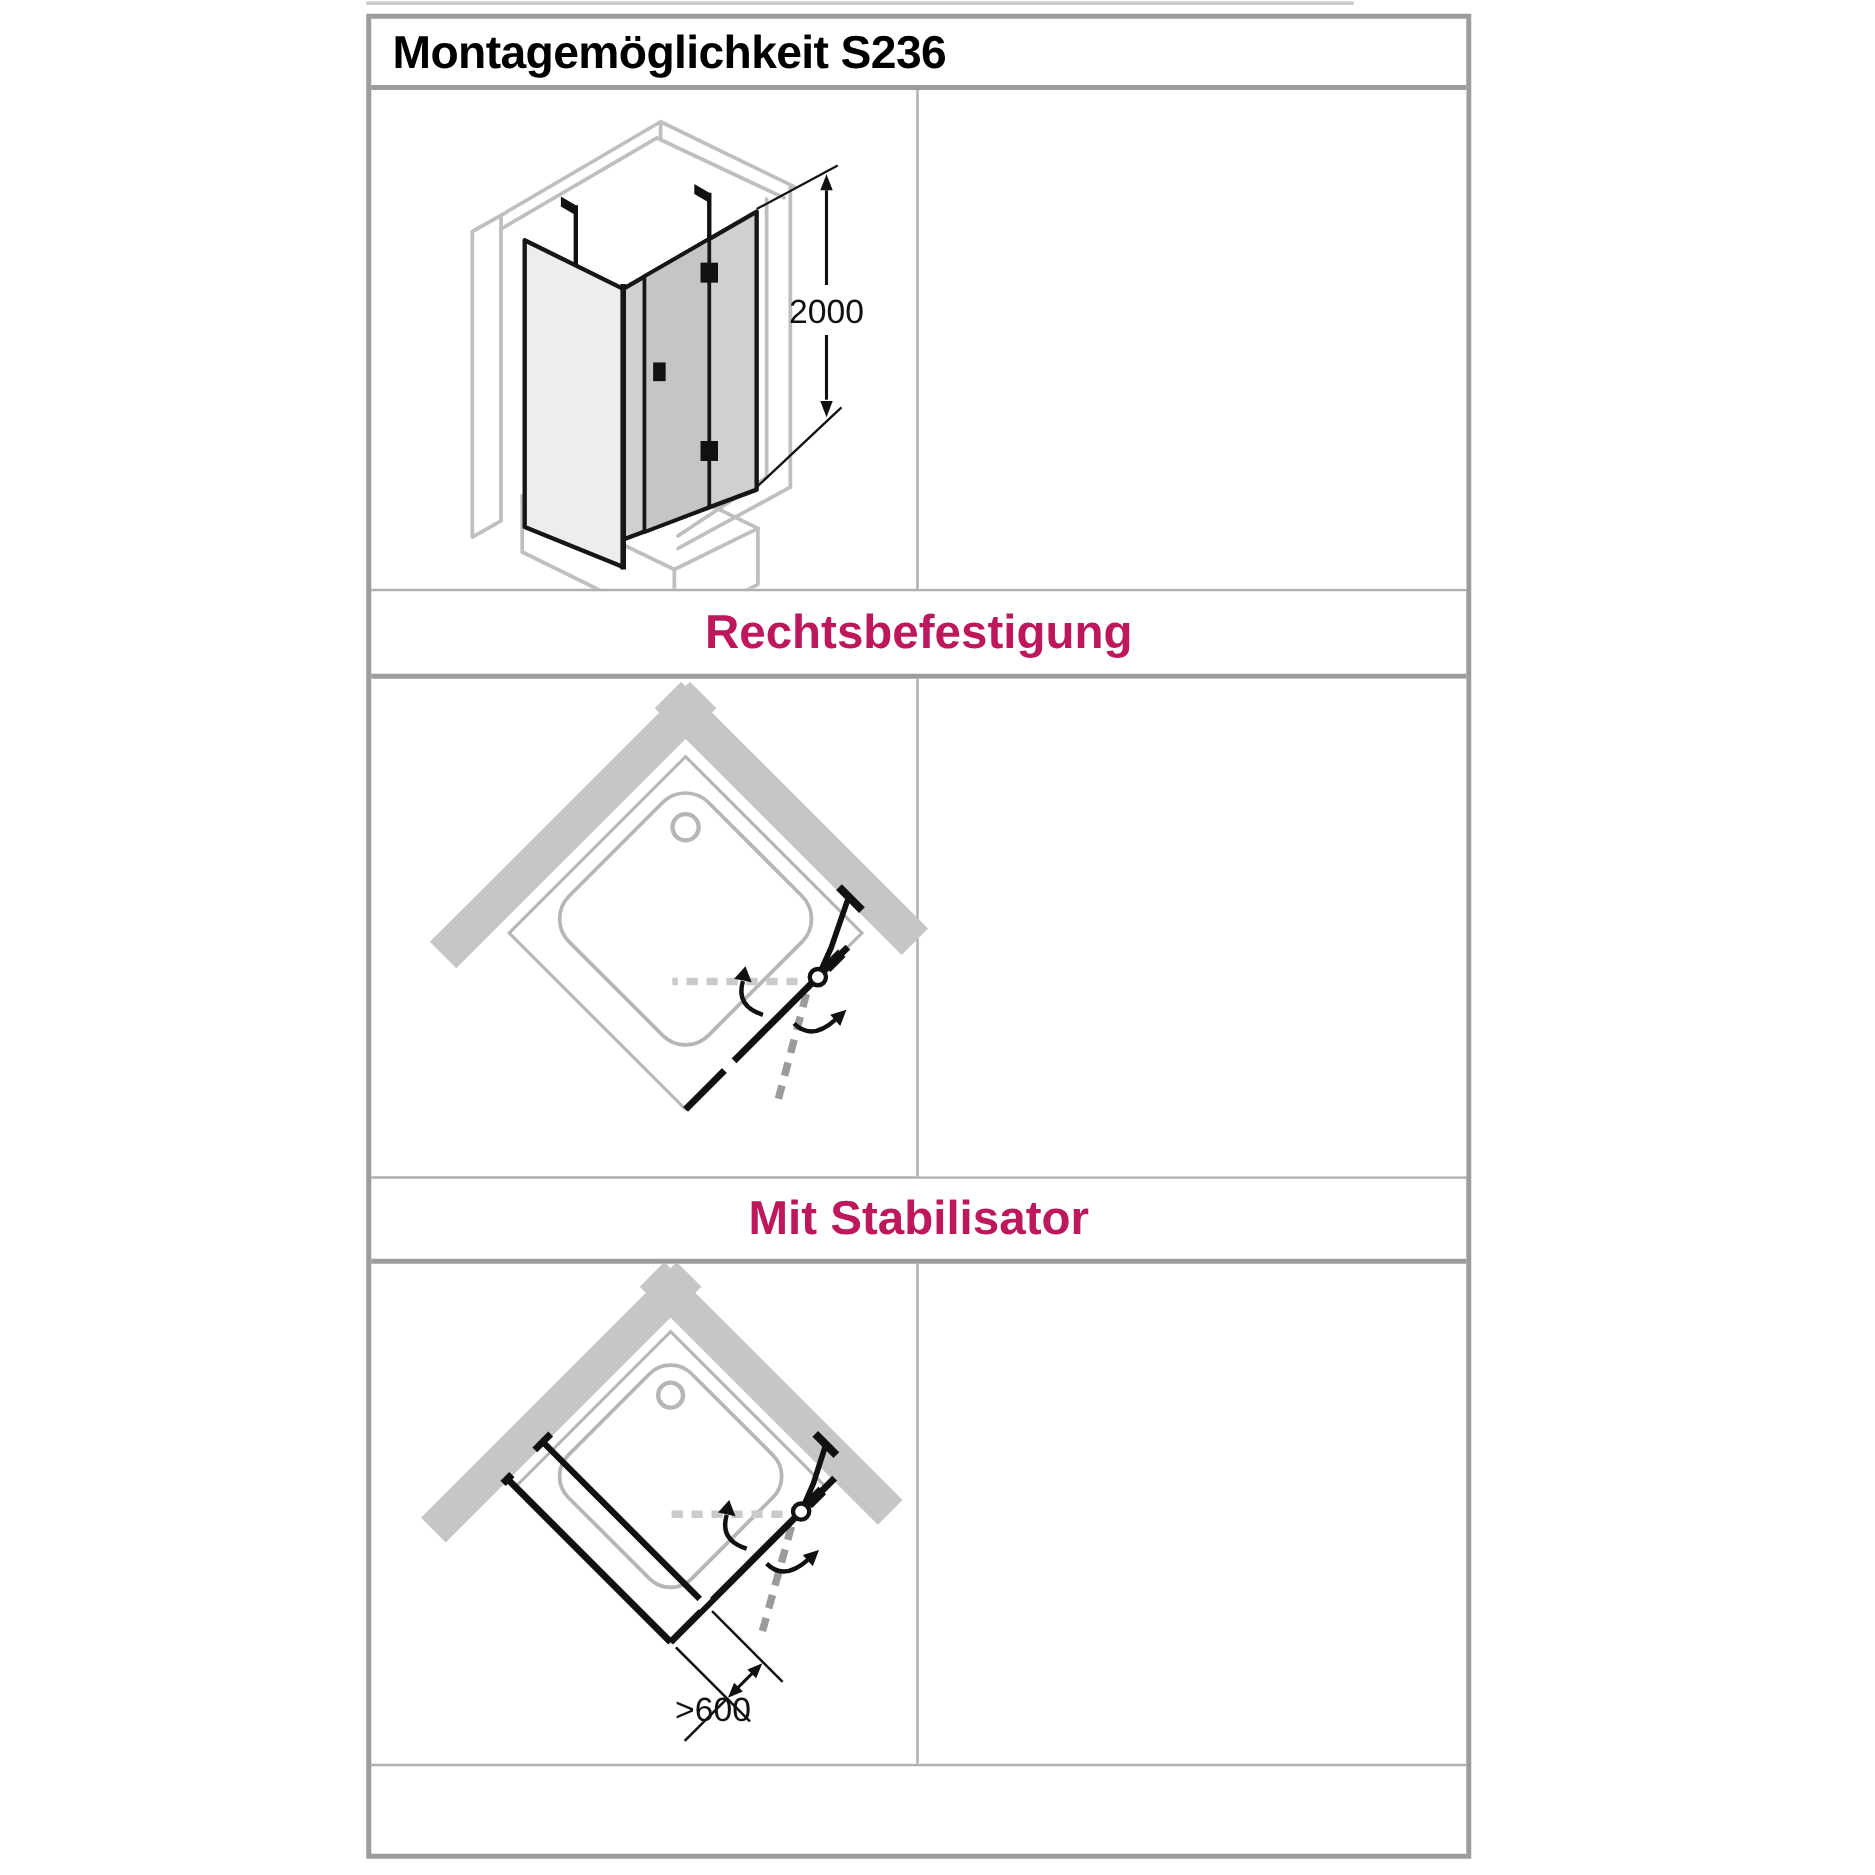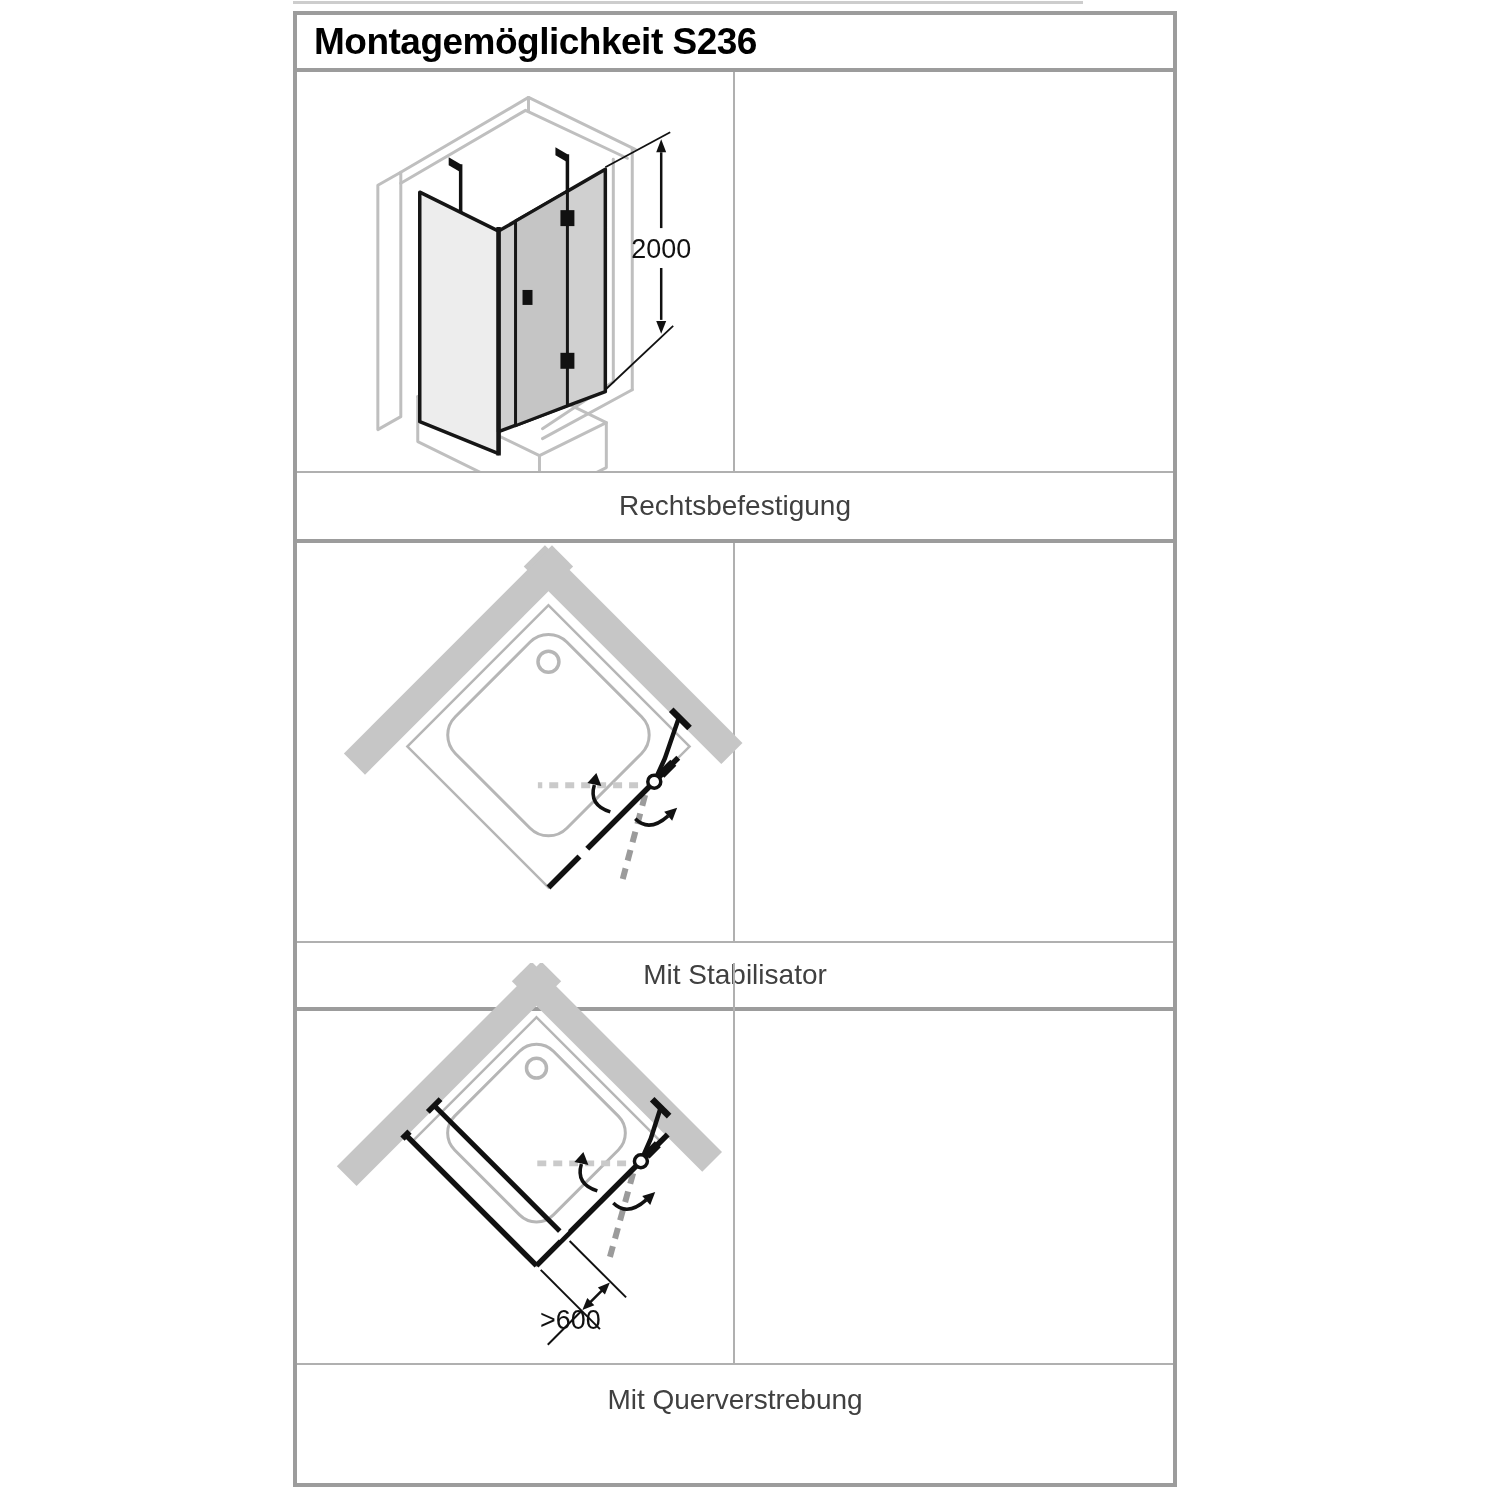--- a/index.html
+++ b/index.html
@@ -7,28 +7,28 @@
         font-family:"Liberation Sans",sans-serif;color:#111;}
   .crop-line{position:absolute;left:293px;top:1px;width:790px;height:3px;background:#cdcdcd;}
   .sheet{position:absolute;left:293px;top:11px;width:884px;height:1476px;box-sizing:border-box;
          border:4px solid #9c9c9c;background:#ffffff;display:flex;flex-direction:column;}
   .title-row{box-sizing:border-box;height:57px;border-bottom:4px solid #9c9c9c;
              display:flex;align-items:center;padding-left:17px;}
   .title-row h1{margin:0;font-size:37px;font-weight:700;letter-spacing:-0.5px;color:#000;}
   .img-row{box-sizing:border-box;border-bottom:2px solid #b0b0b0;display:flex;}
   .img-row.r1{height:401px;}
   .img-row.r2{height:400px;}
-  .img-row.r3{height:354px;align-items:flex-end;}
+  .img-row.r3{height:402px;align-items:flex-end;}
   .cell-left{box-sizing:border-box;width:438px;border-right:2px solid #b0b0b0;position:relative;padding-left:16px;}
   .cell-right{flex:1;background:#ffffff;}
   .cap-row{box-sizing:border-box;display:flex;align-items:center;justify-content:center;}
   .cap-row.c1{height:70px;border-bottom:4px solid #9c9c9c;}
   .cap-row.c2{height:68px;border-bottom:4px solid #9c9c9c;text-align:center;}
   .cap-row.c3{height:70px;}
-  .cap-row span{font-size:28px;font-weight:400;color:#404040;}
+  .cap-row span{font-size:38px;font-weight:700;color:#be185d;}
   svg{display:block;}
   svg text{font-family:"Liberation Sans",sans-serif;}
 </style>
 </head>
 <body>
 
 <div class="page">
   <div class="crop-line"></div>
 
   <div class="sheet">
@@ -174,18 +174,15 @@
 
           <path d="M285,228 Q263,221 269,201" fill="none" stroke="#111" stroke-width="3.5"></path>
           <polygon points="271,189 276,202 262,199" fill="#111"></polygon>
           <path d="M301,240 Q315,254 334,237" fill="none" stroke="#111" stroke-width="3.5"></path>
           <polygon points="343,229 338,242 330,233" fill="#111"></polygon>
           <text x="258" y="366" text-anchor="middle" font-size="27" fill="#111">&gt;600</text>
         </svg>
       </div>
       <div class="cell-right"></div>
     </div>
-    <div class="cap-row c3">
-      <span>Mit Querverstrebung</span>
-    </div>
 
   </div>
 </div>
 
 </body></html>

